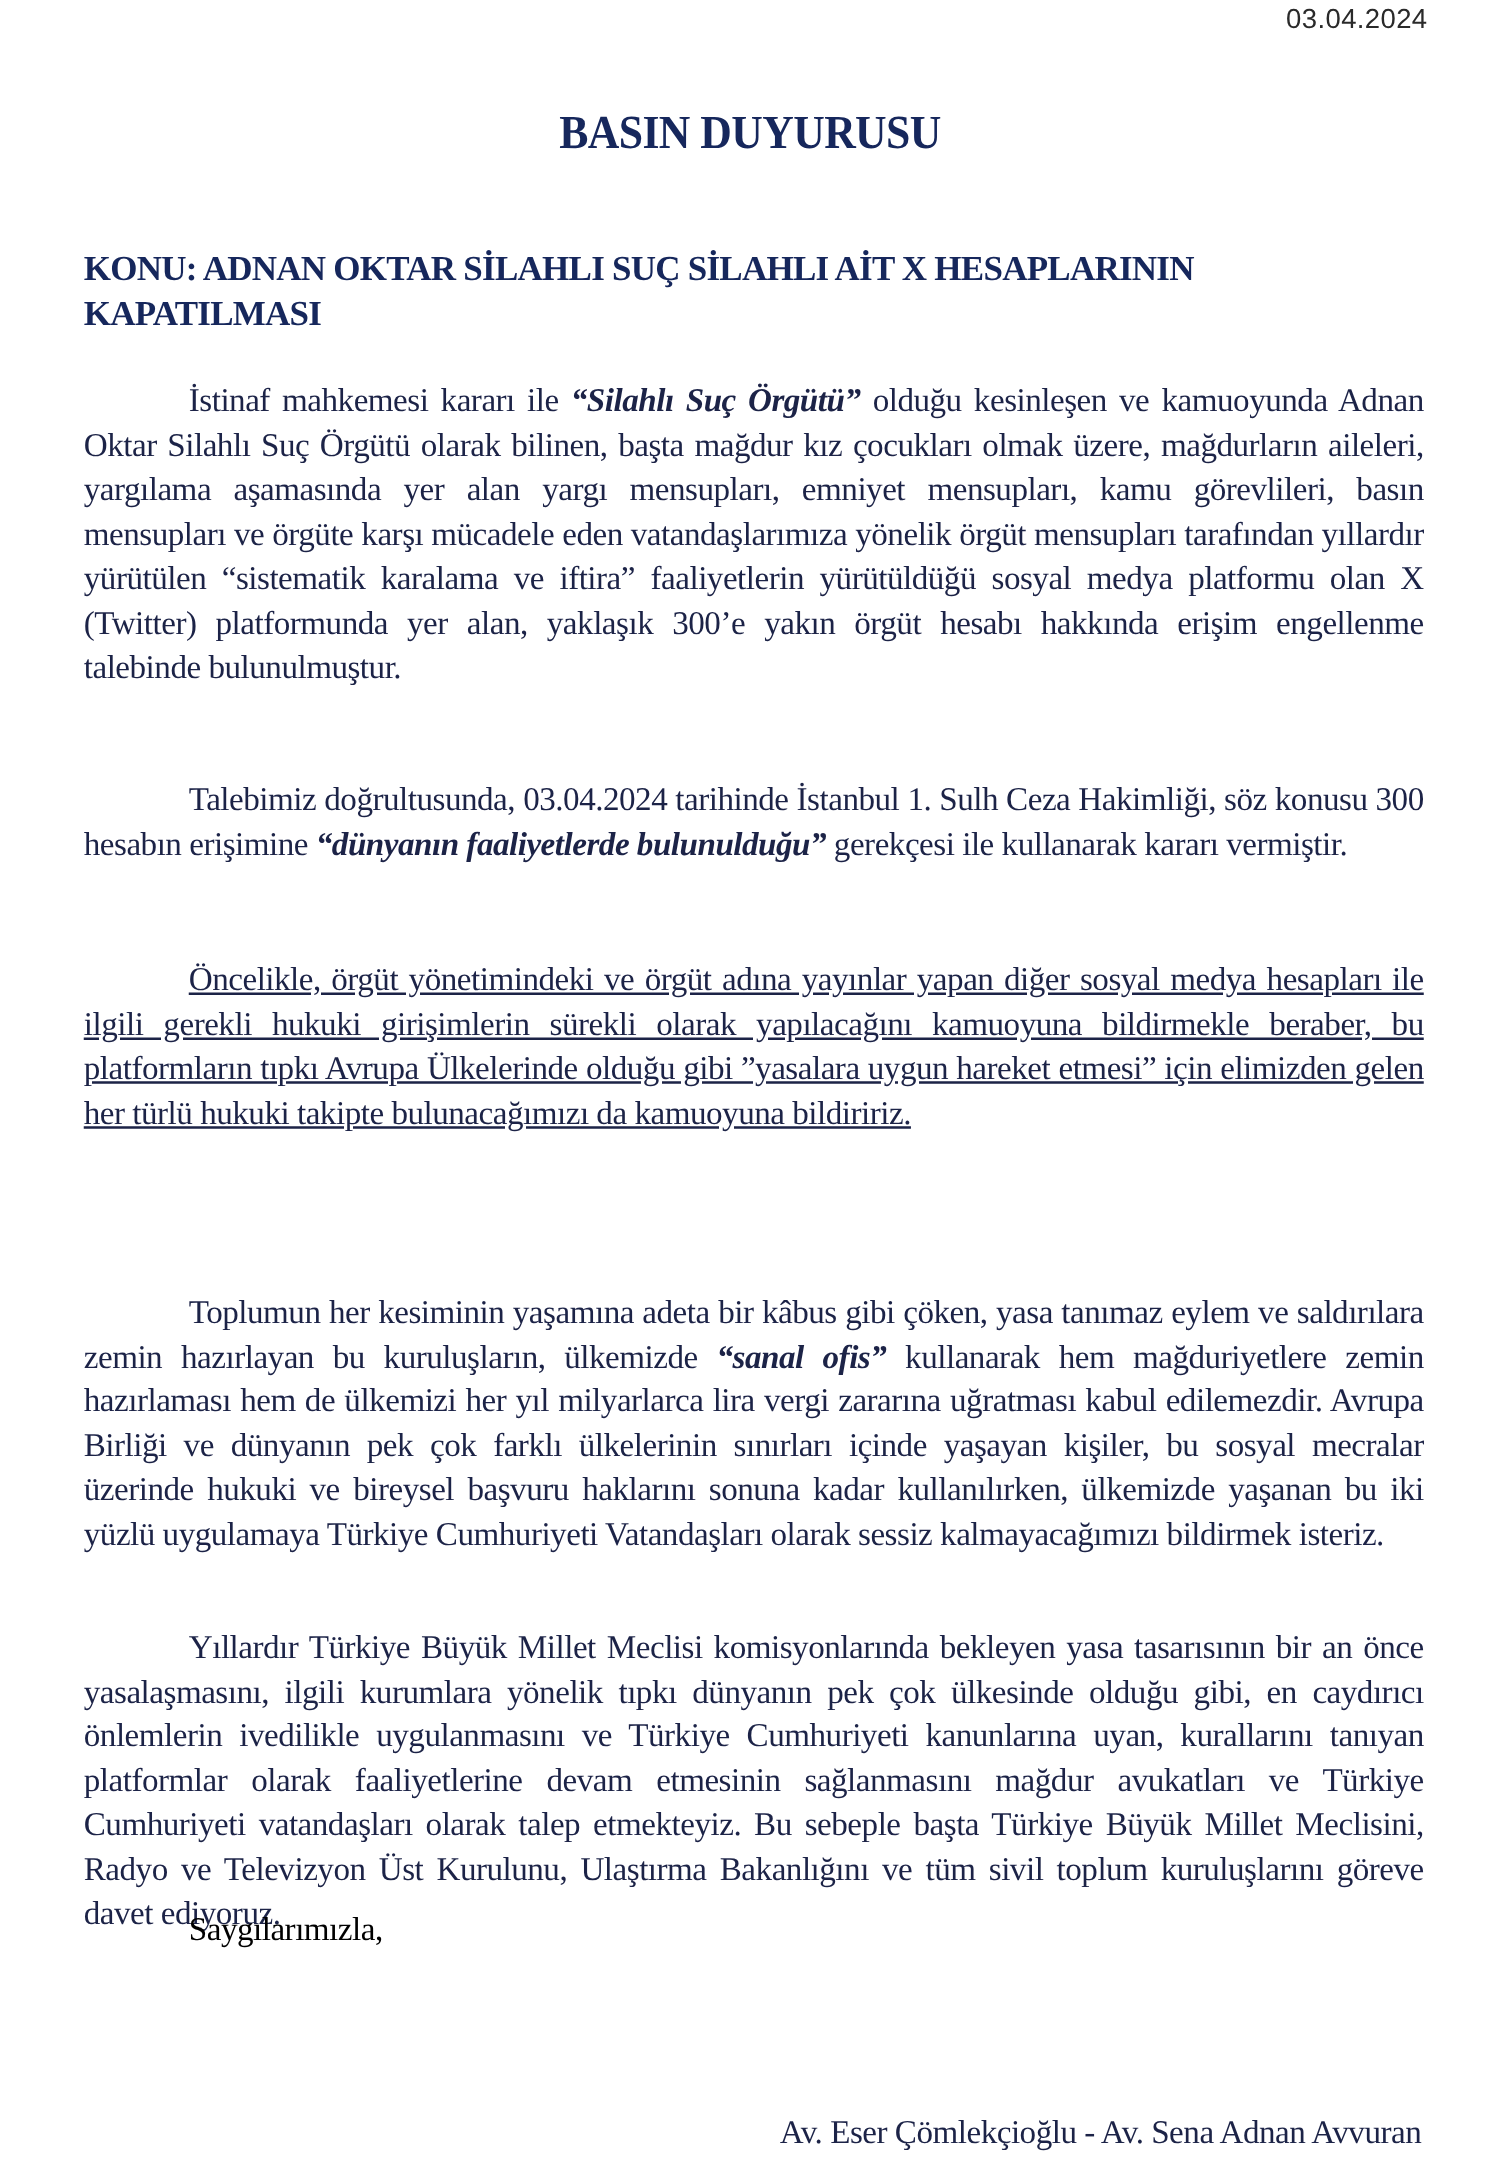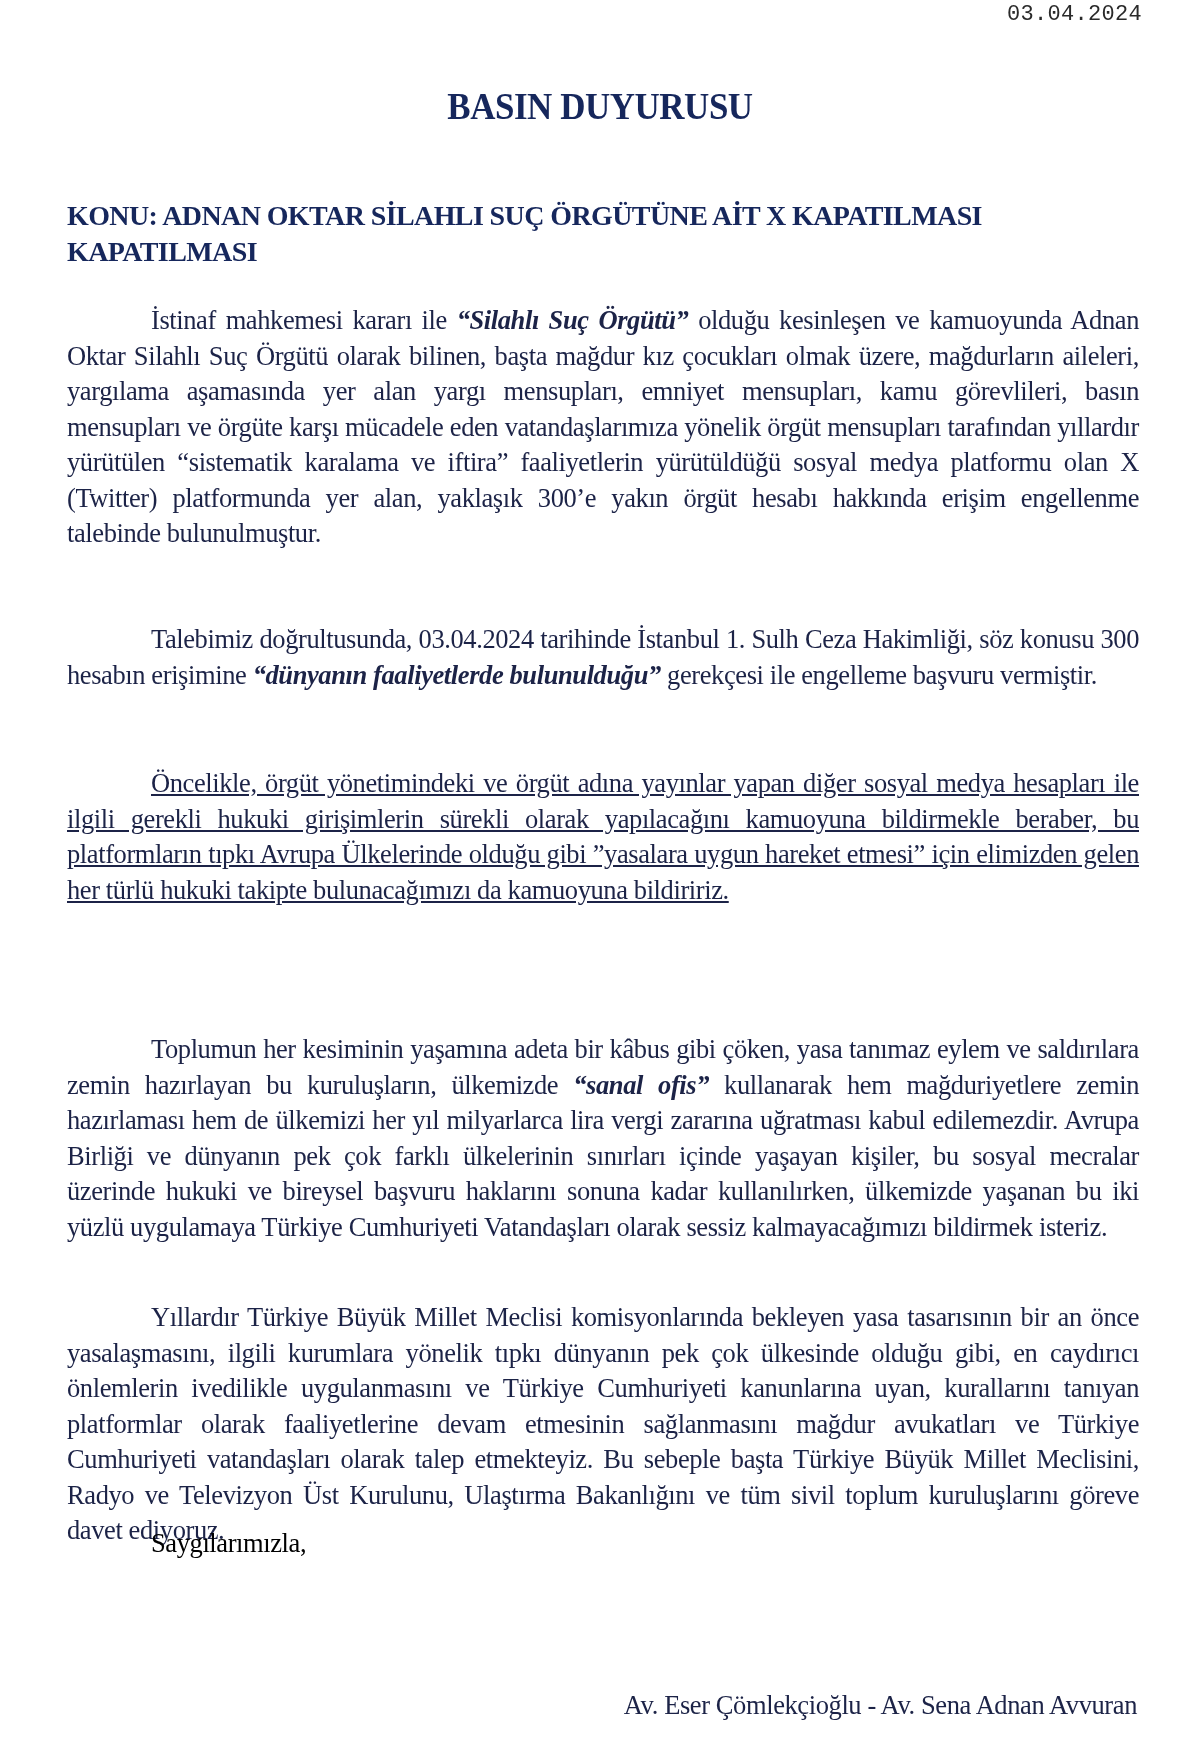--- a/index.html
+++ b/index.html
@@ -12,21 +12,21 @@
       height: 1740px;
       position: relative;
       overflow: hidden;
       font-family: "Liberation Serif", serif;
       color: #1c2347;
     }
     .date {
       position: absolute;
       top: 2px;
       right: 58px;
-      font-family: Liberation Mono, monospace;
+      font-family: Liberation Sans, sans-serif;
       font-size: 22px;
       color: #2a2a2a;
       letter-spacing: 0.3px;
     }
     .title {
       position: absolute;
       top: 84px;
       left: 0;
       width: 1200px;
       text-align: center;
@@ -87,25 +87,25 @@
       color: #1c2347;
       letter-spacing: -0.4px;
     }
   </style>
 </head>
 <body>
 
 <div>
   <div class="date">03.04.2024</div>
   <div class="title">BASIN DUYURUSU</div>
-  <div class="subject">KONU: ADNAN OKTAR SİLAHLI SUÇ ÖRGÜTÜNE AİT X KAPATILMASI KAPATILMASI</div>
+  <div class="subject">KONU: ADNAN OKTAR SİLAHLI SUÇ SİLAHLI AİT X HESAPLARININ KAPATILMASI</div>
 
   <p class="body-text" id="p1" style="margin:0"><span class="indent"></span><span>İstinaf mahkemesi kararı ile </span><em>“Silahlı Suç Örgütü”</em><span> olduğu kesinleşen ve kamuoyunda Adnan Oktar Silahlı Suç Örgütü olarak bilinen, başta mağdur kız çocukları olmak üzere,  mağdurların aileleri, yargılama aşamasında yer alan yargı mensupları, emniyet mensupları, kamu görevlileri, basın mensupları ve örgüte karşı mücadele eden vatandaşlarımıza yönelik örgüt mensupları tarafından yıllardır yürütülen “sistematik karalama ve iftira” faaliyetlerin yürütüldüğü sosyal medya platformu olan X (Twitter) platformunda yer alan, yaklaşık 300’e yakın örgüt hesabı hakkında erişim engellenme talebinde bulunulmuştur.</span></p>
 
-  <p class="body-text" id="p2" style="margin:0"><span class="indent"></span><span>Talebimiz doğrultusunda, 03.04.2024 tarihinde İstanbul 1. Sulh Ceza Hakimliği, söz konusu 300 hesabın erişimine </span><em>“dünyanın faaliyetlerde bulunulduğu”</em><span> gerekçesi ile engelleme başvuru vermiştir.</span></p>
+  <p class="body-text" id="p2" style="margin:0"><span class="indent"></span><span>Talebimiz doğrultusunda, 03.04.2024 tarihinde İstanbul 1. Sulh Ceza Hakimliği, söz konusu 300 hesabın erişimine </span><em>“dünyanın faaliyetlerde bulunulduğu”</em><span> gerekçesi ile kullanarak kararı vermiştir.</span></p>
 
   <p class="body-text" id="p3" style="margin:0"><span class="indent"></span><span>Öncelikle, örgüt yönetimindeki ve örgüt adına yayınlar yapan diğer sosyal medya hesapları ile ilgili gerekli hukuki girişimlerin sürekli olarak yapılacağını kamuoyuna bildirmekle beraber, bu platformların tıpkı Avrupa Ülkelerinde olduğu gibi ”yasalara uygun hareket etmesi” için elimizden gelen her türlü hukuki takipte bulunacağımızı da kamuoyuna bildiririz.</span></p>
 
   <p class="body-text" id="p4" style="margin:0"><span class="indent"></span><span>Toplumun her kesiminin yaşamına adeta bir kâbus gibi çöken, yasa tanımaz eylem ve saldırılara zemin hazırlayan bu kuruluşların, ülkemizde </span><em>“sanal ofis”</em><span> kullanarak hem mağduriyetlere zemin hazırlaması hem de ülkemizi her yıl milyarlarca lira vergi zararına uğratması kabul edilemezdir. Avrupa Birliği ve dünyanın pek çok farklı ülkelerinin sınırları içinde yaşayan kişiler, bu sosyal mecralar üzerinde hukuki ve bireysel başvuru haklarını sonuna kadar kullanılırken, ülkemizde yaşanan bu iki yüzlü uygulamaya Türkiye Cumhuriyeti Vatandaşları olarak sessiz kalmayacağımızı bildirmek isteriz.</span></p>
 
   <p class="body-text" id="p5" style="margin:0"><span class="indent"></span><span>Yıllardır Türkiye Büyük Millet Meclisi komisyonlarında bekleyen yasa tasarısının bir an önce yasalaşmasını, ilgili kurumlara yönelik tıpkı dünyanın pek çok ülkesinde olduğu gibi, en caydırıcı önlemlerin ivedilikle uygulanmasını ve Türkiye Cumhuriyeti kanunlarına uyan, kurallarını tanıyan platformlar olarak faaliyetlerine devam etmesinin sağlanmasını mağdur avukatları ve Türkiye Cumhuriyeti vatandaşları olarak talep etmekteyiz. Bu sebeple başta Türkiye Büyük Millet Meclisini, Radyo ve Televizyon Üst Kurulunu, Ulaştırma Bakanlığını ve tüm sivil toplum kuruluşlarını göreve davet ediyoruz.</span></p>
 
   <div class="closing">Saygılarımızla,</div>
   <div class="signature">Av. Eser Çömlekçioğlu - Av. Sena Adnan Avvuran</div>
 </div>

